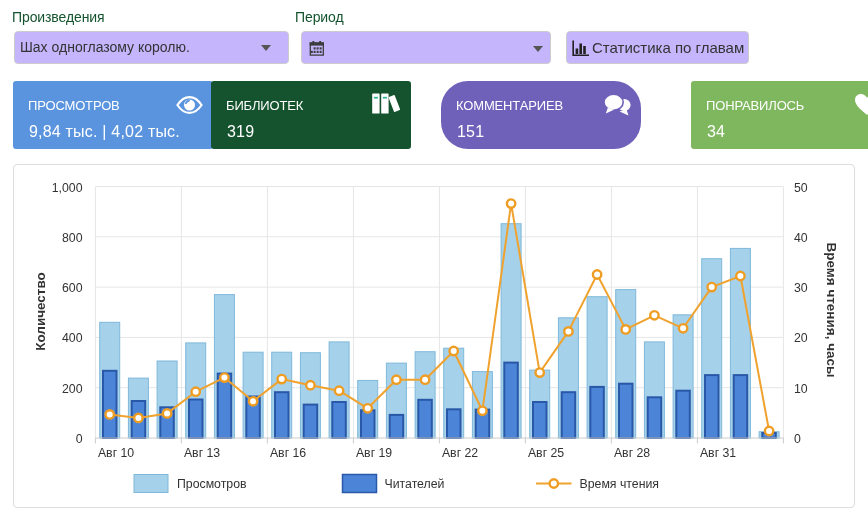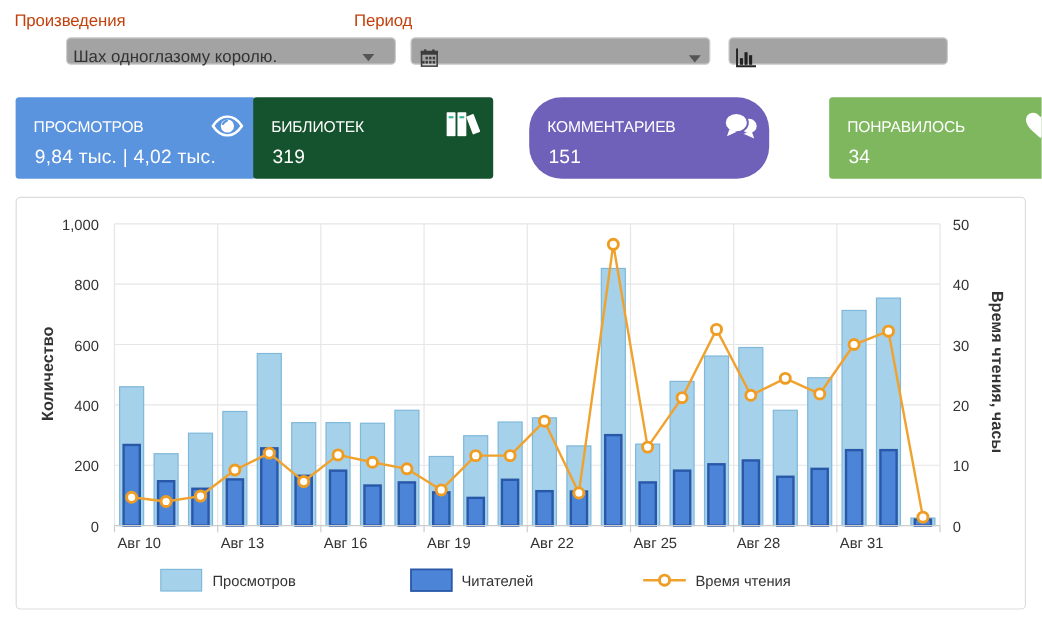--- a/index.html
+++ b/index.html
@@ -1,19 +1,19 @@
 <!DOCTYPE html>
 <html lang="ru"><head>
 <meta charset="utf-8">
 <style>
 * { margin:0; padding:0; box-sizing:border-box; }
 html,body { width:868px; height:521px; background:#fff; font-family:"Liberation Sans", sans-serif; }
 #page { position:relative; width:868px; height:521px; overflow:hidden; }
-.lbl { position:absolute; font-size:14px; letter-spacing:-0.1px; color:#c2410c; }
-.box { position:absolute; top:31px; height:23px; background:#a3a3a3; border:1px solid #ccc; border-radius:4px; font-size:14px; color:#333;margin-left:41px; }
+.lbl { position:absolute; font-size:14px; letter-spacing:-0.1px; color:#14532d; }
+.box { position:absolute; top:31px; height:33px; background:#c4b5fd; border:1px solid #ccc; border-radius:4px; font-size:14px; color:#333; }
 .box span { white-space:nowrap; }
 .card { position:absolute; top:81px; width:200px; height:68px; border-radius:3px; color:#fff; }
 .card .t { position:absolute; left:15px; font-size:13px; letter-spacing:-0.15px; }
 .card .v { position:absolute; left:16px; font-size:16px; letter-spacing:0.2px; }
 .card svg { position:absolute; }
 #panel { position:absolute; left:13px; top:164px; width:842px; height:344px; border:1px solid #ddd; border-radius:4px; background:#fff; }
 .tick { font-size:12.3px; fill:#333; font-family:"Liberation Sans", sans-serif; }
 .atitle { font-size:13.5px; font-weight:bold; fill:#333; font-family:"Liberation Sans", sans-serif; }
 .caret { position:absolute; width:0; height:0; border-left:5.5px solid transparent; border-right:5.5px solid transparent; border-top:6.5px solid #555; }
 </style>
@@ -49,20 +49,21 @@
 
   <div class="box" style="left:566px; width:183px;">
     <svg style="position:absolute; left:5px; top:8px;" width="17" height="18" viewBox="0 0 17 18">
       <g fill="#222">
         <rect x="3.6" y="8.5" width="2.6" height="5.5"></rect>
         <rect x="7.4" y="3.5" width="2.6" height="10.5"></rect>
         <rect x="11.2" y="6" width="2.6" height="8"></rect>
       </g>
       <path d="M1.2 0.5 V15.2 H17" fill="none" stroke="#222" stroke-width="1.6"></path>
     </svg>
+    <span style="position:absolute; left:25px; top:7.1px; font-size:15px;">Статистика по главам</span>
   </div>
 
   <div class="card" style="left:13px; background:#5b94de;">
     <div class="t" style="top:17px;">ПРОСМОТРОВ</div>
     <div class="v" style="top:42px;">9,84 тыс. | 4,02 тыс.</div>
     <svg style="right:10px; top:14.5px;" width="27" height="18" viewBox="0 0 27 18">
       <path d="M1.4 9 C5.4 3 9.4 1.1 13.5 1.1 C17.6 1.1 21.6 3 25.6 9 C21.6 15 17.6 16.9 13.5 16.9 C9.4 16.9 5.4 15 1.4 9 Z" fill="none" stroke="#fff" stroke-width="2.1"></path>
       <circle cx="13.5" cy="9" r="5.5" fill="#fff"></circle>
       <path d="M9.9 7.2 A4.6 4.6 0 0 1 13 4.5" fill="none" stroke="#5b94de" stroke-width="1.9" stroke-linecap="round"></path>
     </svg>

